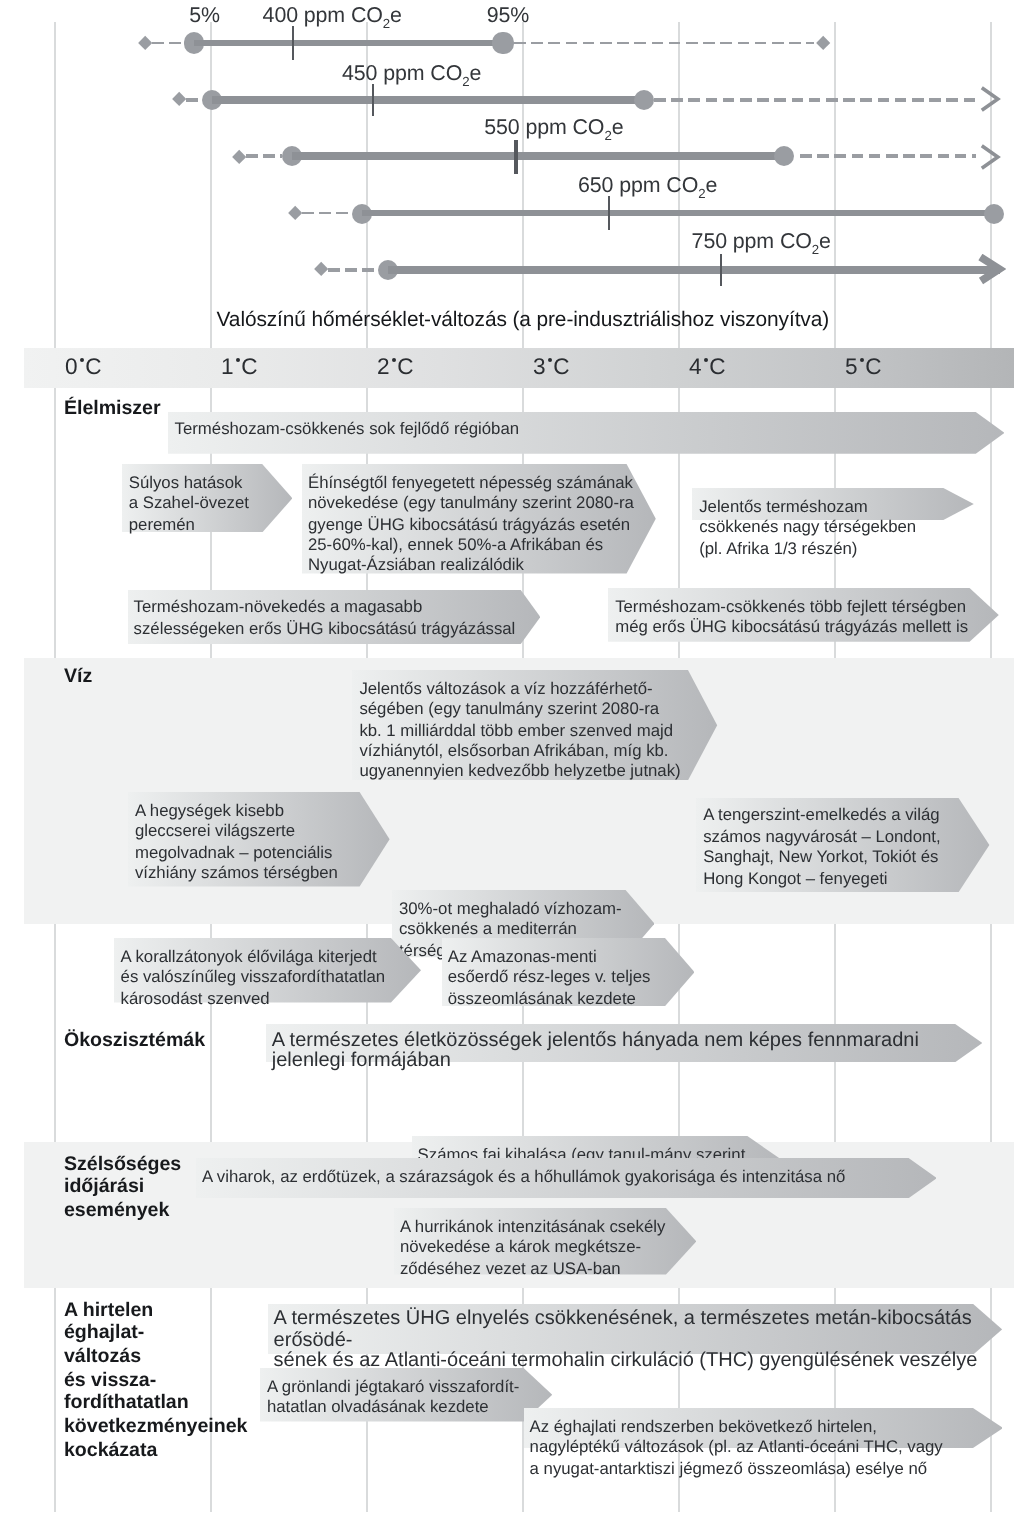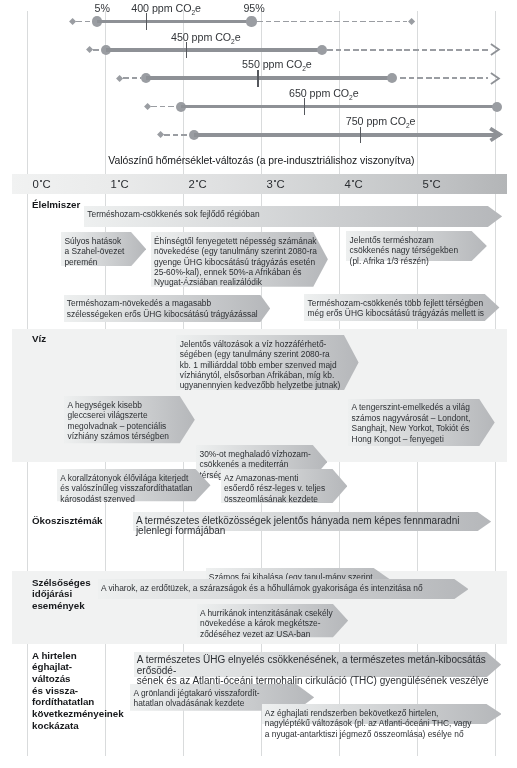--- a/index.html
+++ b/index.html
@@ -160,21 +160,21 @@
       <div class="arrow" style="left:150.7px;top:232px;width:176.90000000000003px;height:54.69999999999999px;">
         <svg viewBox="0 0 176.90000000000003 54.69999999999999" preserveAspectRatio="none">
           <path d="M0,0 L162.3,0 L176.90000000000003,27.349999999999994 L162.3,54.69999999999999 L0,54.69999999999999 Z" fill="url(#agrad)"></path>
         </svg>
         <div class="txt" style="left:3.3px;top:3.7px;font-size:8.4px;line-height:10.4px;">Éhínségtől fenyegetett népesség számának
 növekedése (egy tanulmány szerint 2080-ra
 gyenge ÜHG kibocsátású trágyázás esetén
 25-60%-kal), ennek 50%-a Afrikában és
 Nyugat-Ázsiában realizálódik</div>
       </div>
-      <div class="arrow" style="left:346.3px;top:231px;width:140.89999999999998px;height:30px;">
+      <div class="arrow" style="left:346.3px;top:244px;width:140.89999999999998px;height:16px;">
         <svg viewBox="0 0 140.89999999999998 33.60000000000002" preserveAspectRatio="none">
           <path d="M0,0 L125.69999999999999,0 L140.89999999999998,16.80000000000001 L125.69999999999999,33.60000000000002 L0,33.60000000000002 Z" fill="url(#agrad)"></path>
         </svg>
         <div class="txt" style="left:3.3px;top:3.7px;font-size:8.4px;line-height:10.4px;">Jelentős terméshozam
 csökkenés nagy térségekben
 (pl. Afrika 1/3 részén)</div>
       </div>
       <div class="arrow" style="left:63.5px;top:294.6px;width:206.2px;height:27px;">
         <svg viewBox="0 0 206.2 27" preserveAspectRatio="none">
           <path d="M0,0 L196.39999999999998,0 L206.2,13.5 L196.39999999999998,27 L0,27 Z" fill="url(#agrad)"></path>
@@ -268,21 +268,21 @@
 növekedése a károk megkétsze-
 ződéséhez vezet az USA-ban</div>
       </div>
       <div class="arrow" style="left:133.5px;top:651.6px;width:367.1px;height:25.299999999999955px;">
         <svg viewBox="0 0 367.1 25.299999999999955" preserveAspectRatio="none">
           <path d="M0,0 L352.6,0 L367.1,12.649999999999977 L352.6,25.299999999999955 L0,25.299999999999955 Z" fill="url(#agrad)"></path>
         </svg>
         <div class="txt" style="left:3.3px;top:3.7px;font-size:10px;line-height:10.4px;">A természetes ÜHG elnyelés csökkenésének, a  természetes metán-kibocsátás erősödé-
 sének és az Atlanti-óceáni termohalin cirkuláció (THC) gyengülésének veszélye nő</div>
       </div>
-      <div class="arrow" style="left:130.2px;top:683.9px;width:146.10000000000002px;height:26.800000000000068px;padding-left:38px;">
+      <div class="arrow" style="left:130.2px;top:683.9px;width:146.10000000000002px;height:26.800000000000068px;">
         <svg viewBox="0 0 146.10000000000002 26.800000000000068" preserveAspectRatio="none">
           <path d="M0,0 L131.8,0 L146.10000000000002,13.400000000000034 L131.8,26.800000000000068 L0,26.800000000000068 Z" fill="url(#agrad)"></path>
         </svg>
         <div class="txt" style="left:3.3px;top:3.7px;font-size:8.4px;line-height:10.4px;">A grönlandi jégtakaró visszafordít-
 hatatlan olvadásának kezdete</div>
       </div>
       <div class="arrow" style="left:261.5px;top:704.1px;width:239.60000000000002px;height:20px;">
         <svg viewBox="0 0 239.60000000000002 33" preserveAspectRatio="none">
           <path d="M0,0 L224.5,0 L239.60000000000002,16.5 L224.5,33 L0,33 Z" fill="url(#agrad)"></path>
         </svg>

